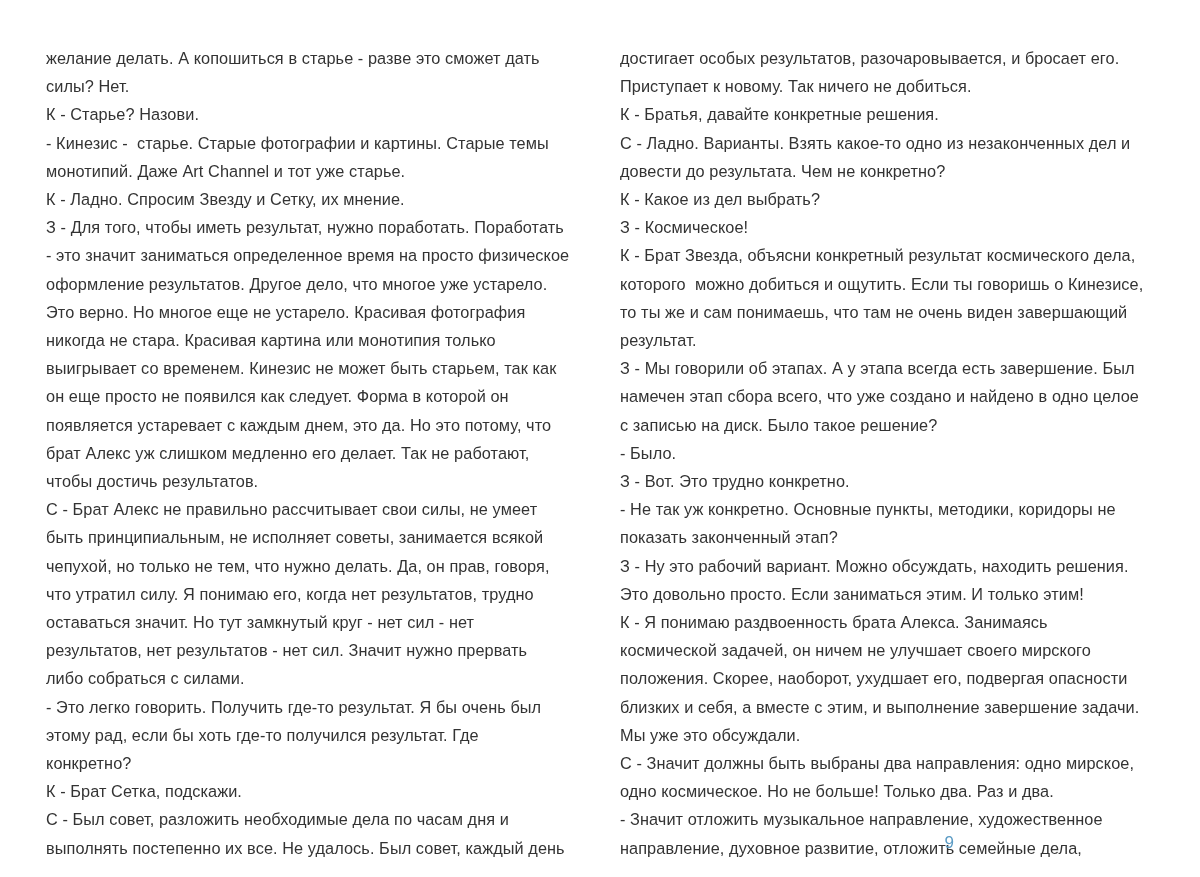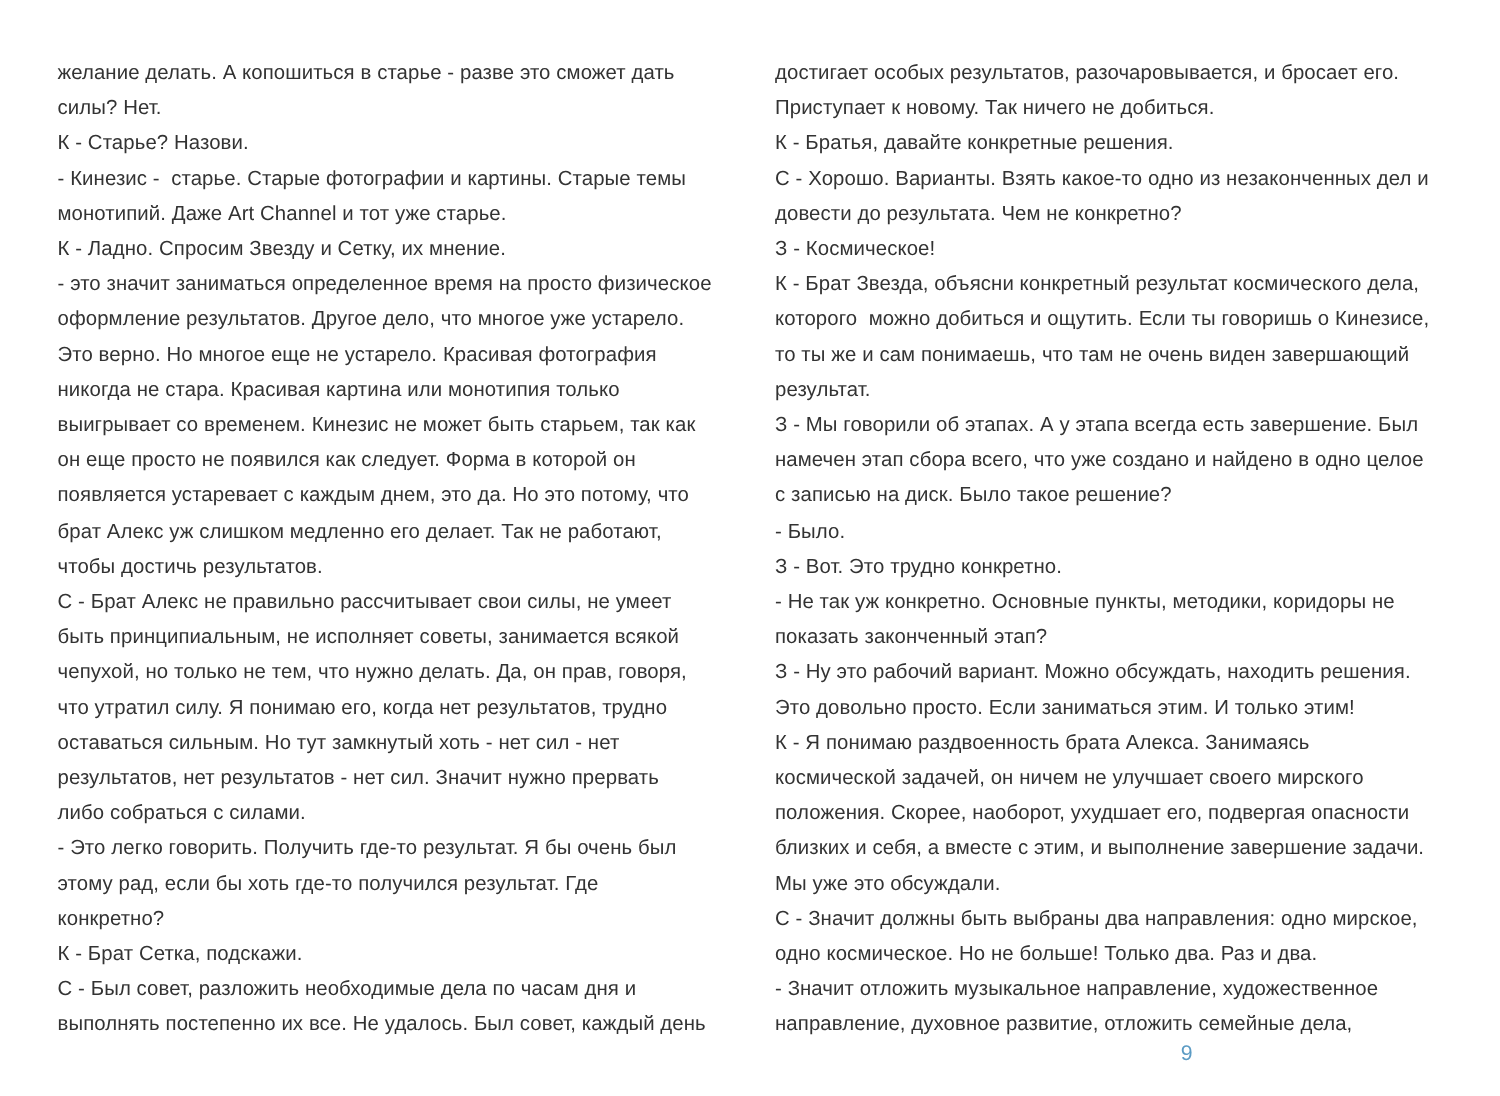--- a/index.html
+++ b/index.html
@@ -68,51 +68,53 @@
 
   <div class="columns">
 
     <div class="column">
       <div class="line">желание делать. А копошиться в старье - разве это сможет дать</div>
       <div class="line">силы? Нет.</div>
       <div class="line">К - Старье? Назови.</div>
       <div class="line">- Кинезис -  старье. Старые фотографии и картины. Старые темы</div>
       <div class="line">монотипий. Даже Art Channel и тот уже старье.</div>
       <div class="line">К - Ладно. Спросим Звезду и Сетку, их мнение.</div>
+      <div class="line">З - Для того, чтобы иметь результат, нужно поработать. Поработать</div>
       <div class="line">- это значит заниматься определенное время на просто физическое</div>
       <div class="line">оформление результатов. Другое дело, что многое уже устарело.</div>
       <div class="line">Это верно. Но многое еще не устарело. Красивая фотография</div>
       <div class="line">никогда не стара. Красивая картина или монотипия только</div>
       <div class="line">выигрывает со временем. Кинезис не может быть старьем, так как</div>
       <div class="line">он еще просто не появился как следует. Форма в которой он</div>
       <div class="line">появляется устаревает с каждым днем, это да. Но это потому, что</div>
       <div class="line">брат Алекс уж слишком медленно его делает. Так не работают,</div>
       <div class="line">чтобы достичь результатов.</div>
       <div class="line">С - Брат Алекс не правильно рассчитывает свои силы, не умеет</div>
       <div class="line">быть принципиальным, не исполняет советы, занимается всякой</div>
       <div class="line">чепухой, но только не тем, что нужно делать. Да, он прав, говоря,</div>
       <div class="line">что утратил силу. Я понимаю его, когда нет результатов, трудно</div>
-      <div class="line">оставаться сильным. Но тут замкнутый хоть - нет сил - нет</div>
+      <div class="line">оставаться значит. Но тут замкнутый круг - нет сил - нет</div>
       <div class="line">результатов, нет результатов - нет сил. Значит нужно прервать</div>
       <div class="line">либо собраться с силами.</div>
       <div class="line">- Это легко говорить. Получить где-то результат. Я бы очень был</div>
       <div class="line">этому рад, если бы хоть где-то получился результат. Где</div>
       <div class="line">конкретно?</div>
       <div class="line">К - Брат Сетка, подскажи.</div>
       <div class="line">С - Был совет, разложить необходимые дела по часам дня и</div>
       <div class="line">выполнять постепенно их все. Не удалось. Был совет, каждый день</div>
 
     </div>
 
     <div class="column">
       <div class="line">достигает особых результатов, разочаровывается, и бросает его.</div>
       <div class="line">Приступает к новому. Так ничего не добиться.</div>
       <div class="line">К - Братья, давайте конкретные решения.</div>
-      <div class="line">С - Хорошо. Варианты. Взять какое-то одно из незаконченных дел и</div>
+      <div class="line">С - Ладно. Варианты. Взять какое-то одно из незаконченных дел и</div>
       <div class="line">довести до результата. Чем не конкретно?</div>
+      <div class="line">К - Какое из дел выбрать?</div>
       <div class="line">З - Космическое!</div>
       <div class="line">К - Брат Звезда, объясни конкретный результат космического дела,</div>
       <div class="line">которого  можно добиться и ощутить. Если ты говоришь о Кинезисе,</div>
       <div class="line">то ты же и сам понимаешь, что там не очень виден завершающий</div>
       <div class="line">результат.</div>
       <div class="line">З - Мы говорили об этапах. А у этапа всегда есть завершение. Был</div>
       <div class="line">намечен этап сбора всего, что уже создано и найдено в одно целое</div>
       <div class="line">с записью на диск. Было такое решение?</div>
       <div class="line">- Было.</div>
       <div class="line">З - Вот. Это трудно конкретно.</div>

